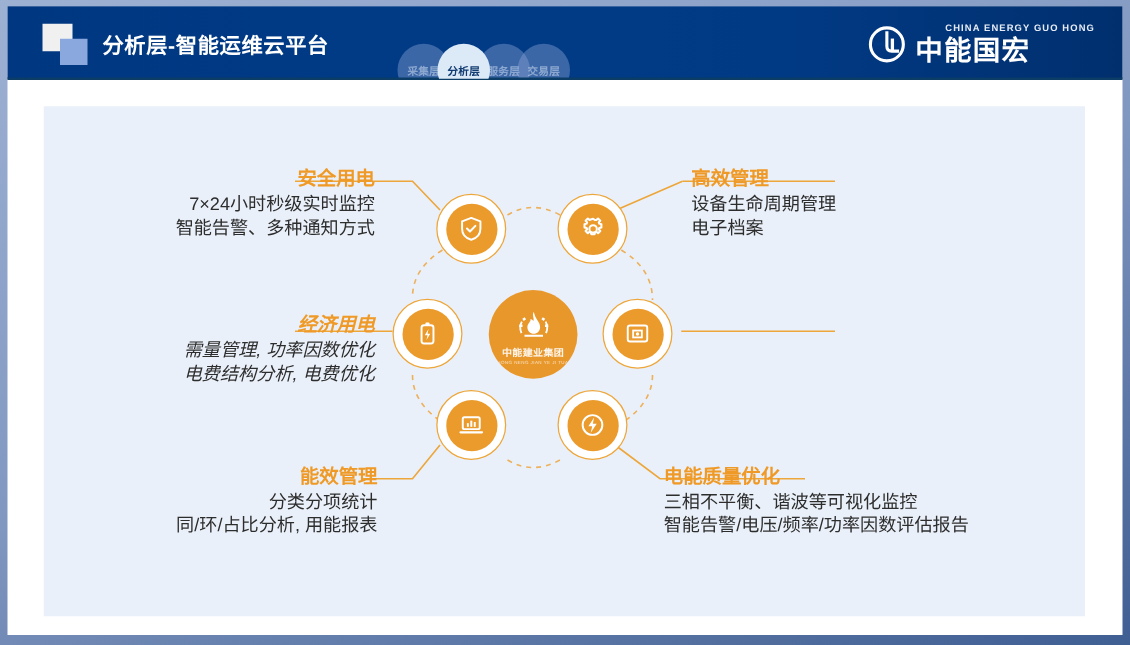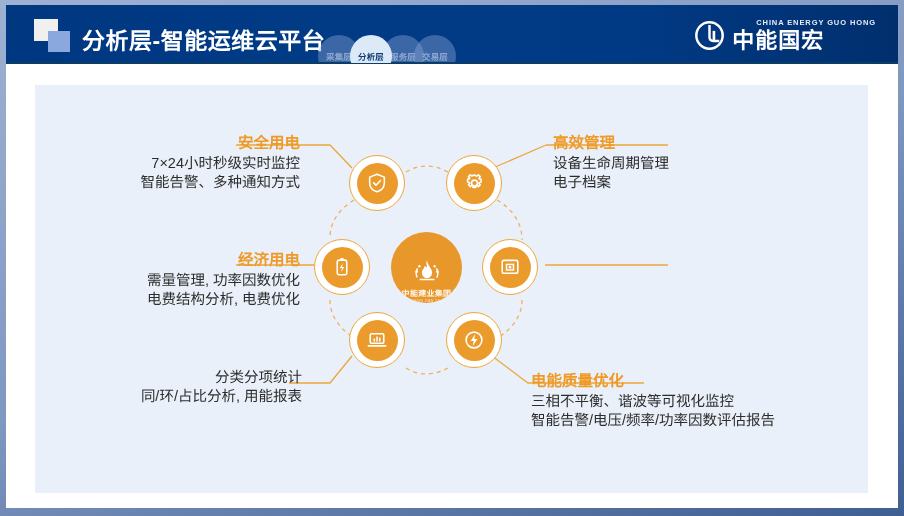--- a/index.html
+++ b/index.html
@@ -72,21 +72,21 @@
     position: absolute;
     left: 14px; top: 12px;
     width: 22px; height: 21px;
     background: #8aa8dd;
   }
 
   #slide-title {
     position: absolute;
     left: 76px;
     top: 17px;
-    font-size: 23px;
+    font-size: 17px;
     font-weight: bold;
     color: #ffffff;
     letter-spacing: 0.5px;
     white-space: nowrap;
   }
 
   
   #layer-badges {
     position: absolute;
     left: 312px;
@@ -186,21 +186,21 @@
   .tb-line {
     font-size: 14.5px;
     color: #2d2d2d;
     white-space: nowrap;
     line-height: 1.32;
   }
   .align-right { text-align: right; }
   .align-left  { text-align: left; }
 
   #block-safe      { left: 50px;  top: 130px; width: 250px; }
-  #block-economy   { left: 30px;  top: 247px; width: 270px; }
+  #block-economy   { left: 30px;  top: 247px; width: 270px; font-style: italic; }
   #block-energy    { left: 40px;  top: 368px; width: 262px; }
   #block-manage    { left: 553px; top: 130px; width: 280px; }
   #block-ops       { left: 566px; top: 250px; width: 270px; }
   #block-quality   { left: 531px; top: 368px; width: 340px; }
 
   
   .node {
     position: absolute;
     width: 56px;
     height: 56px;
@@ -235,21 +235,21 @@
     position: absolute;
     left: 391px;
     top: 232px;
     width: 71px;
     height: 71px;
     border-radius: 50%;
     background: #e8972b;
     display: flex;
     flex-direction: column;
     align-items: center;
-    justify-content: flex-end;
+    justify-content: center;
     overflow: hidden;
   }
   #hub-emblem { margin-top: 4px; }
   #hub-name {
     font-size: 8px;
     color: #fdf6ec;
     font-weight: bold;
     letter-spacing: 0.3px;
     margin-top: 2px;
     transform: scaleY(0.95);
@@ -415,20 +415,21 @@
     <div class="tb-line">智能告警、多种通知方式</div>
   </div>
 
   <div class="text-block align-right" id="block-economy">
     <div class="tb-title">经济用电</div>
     <div class="tb-line">需量管理, 功率因数优化</div>
     <div class="tb-line">电费结构分析, 电费优化</div>
   </div>
 
   <div class="text-block align-right" id="block-energy">
+    <div class="tb-title">能效管理</div>
     <div class="tb-line">分类分项统计</div>
     <div class="tb-line">同/环/占比分析, 用能报表</div>
   </div>
 
   <div class="text-block align-left" id="block-manage">
     <div class="tb-title">高效管理</div>
     <div class="tb-line">设备生命周期管理</div>
     <div class="tb-line">电子档案</div>
   </div>
 

